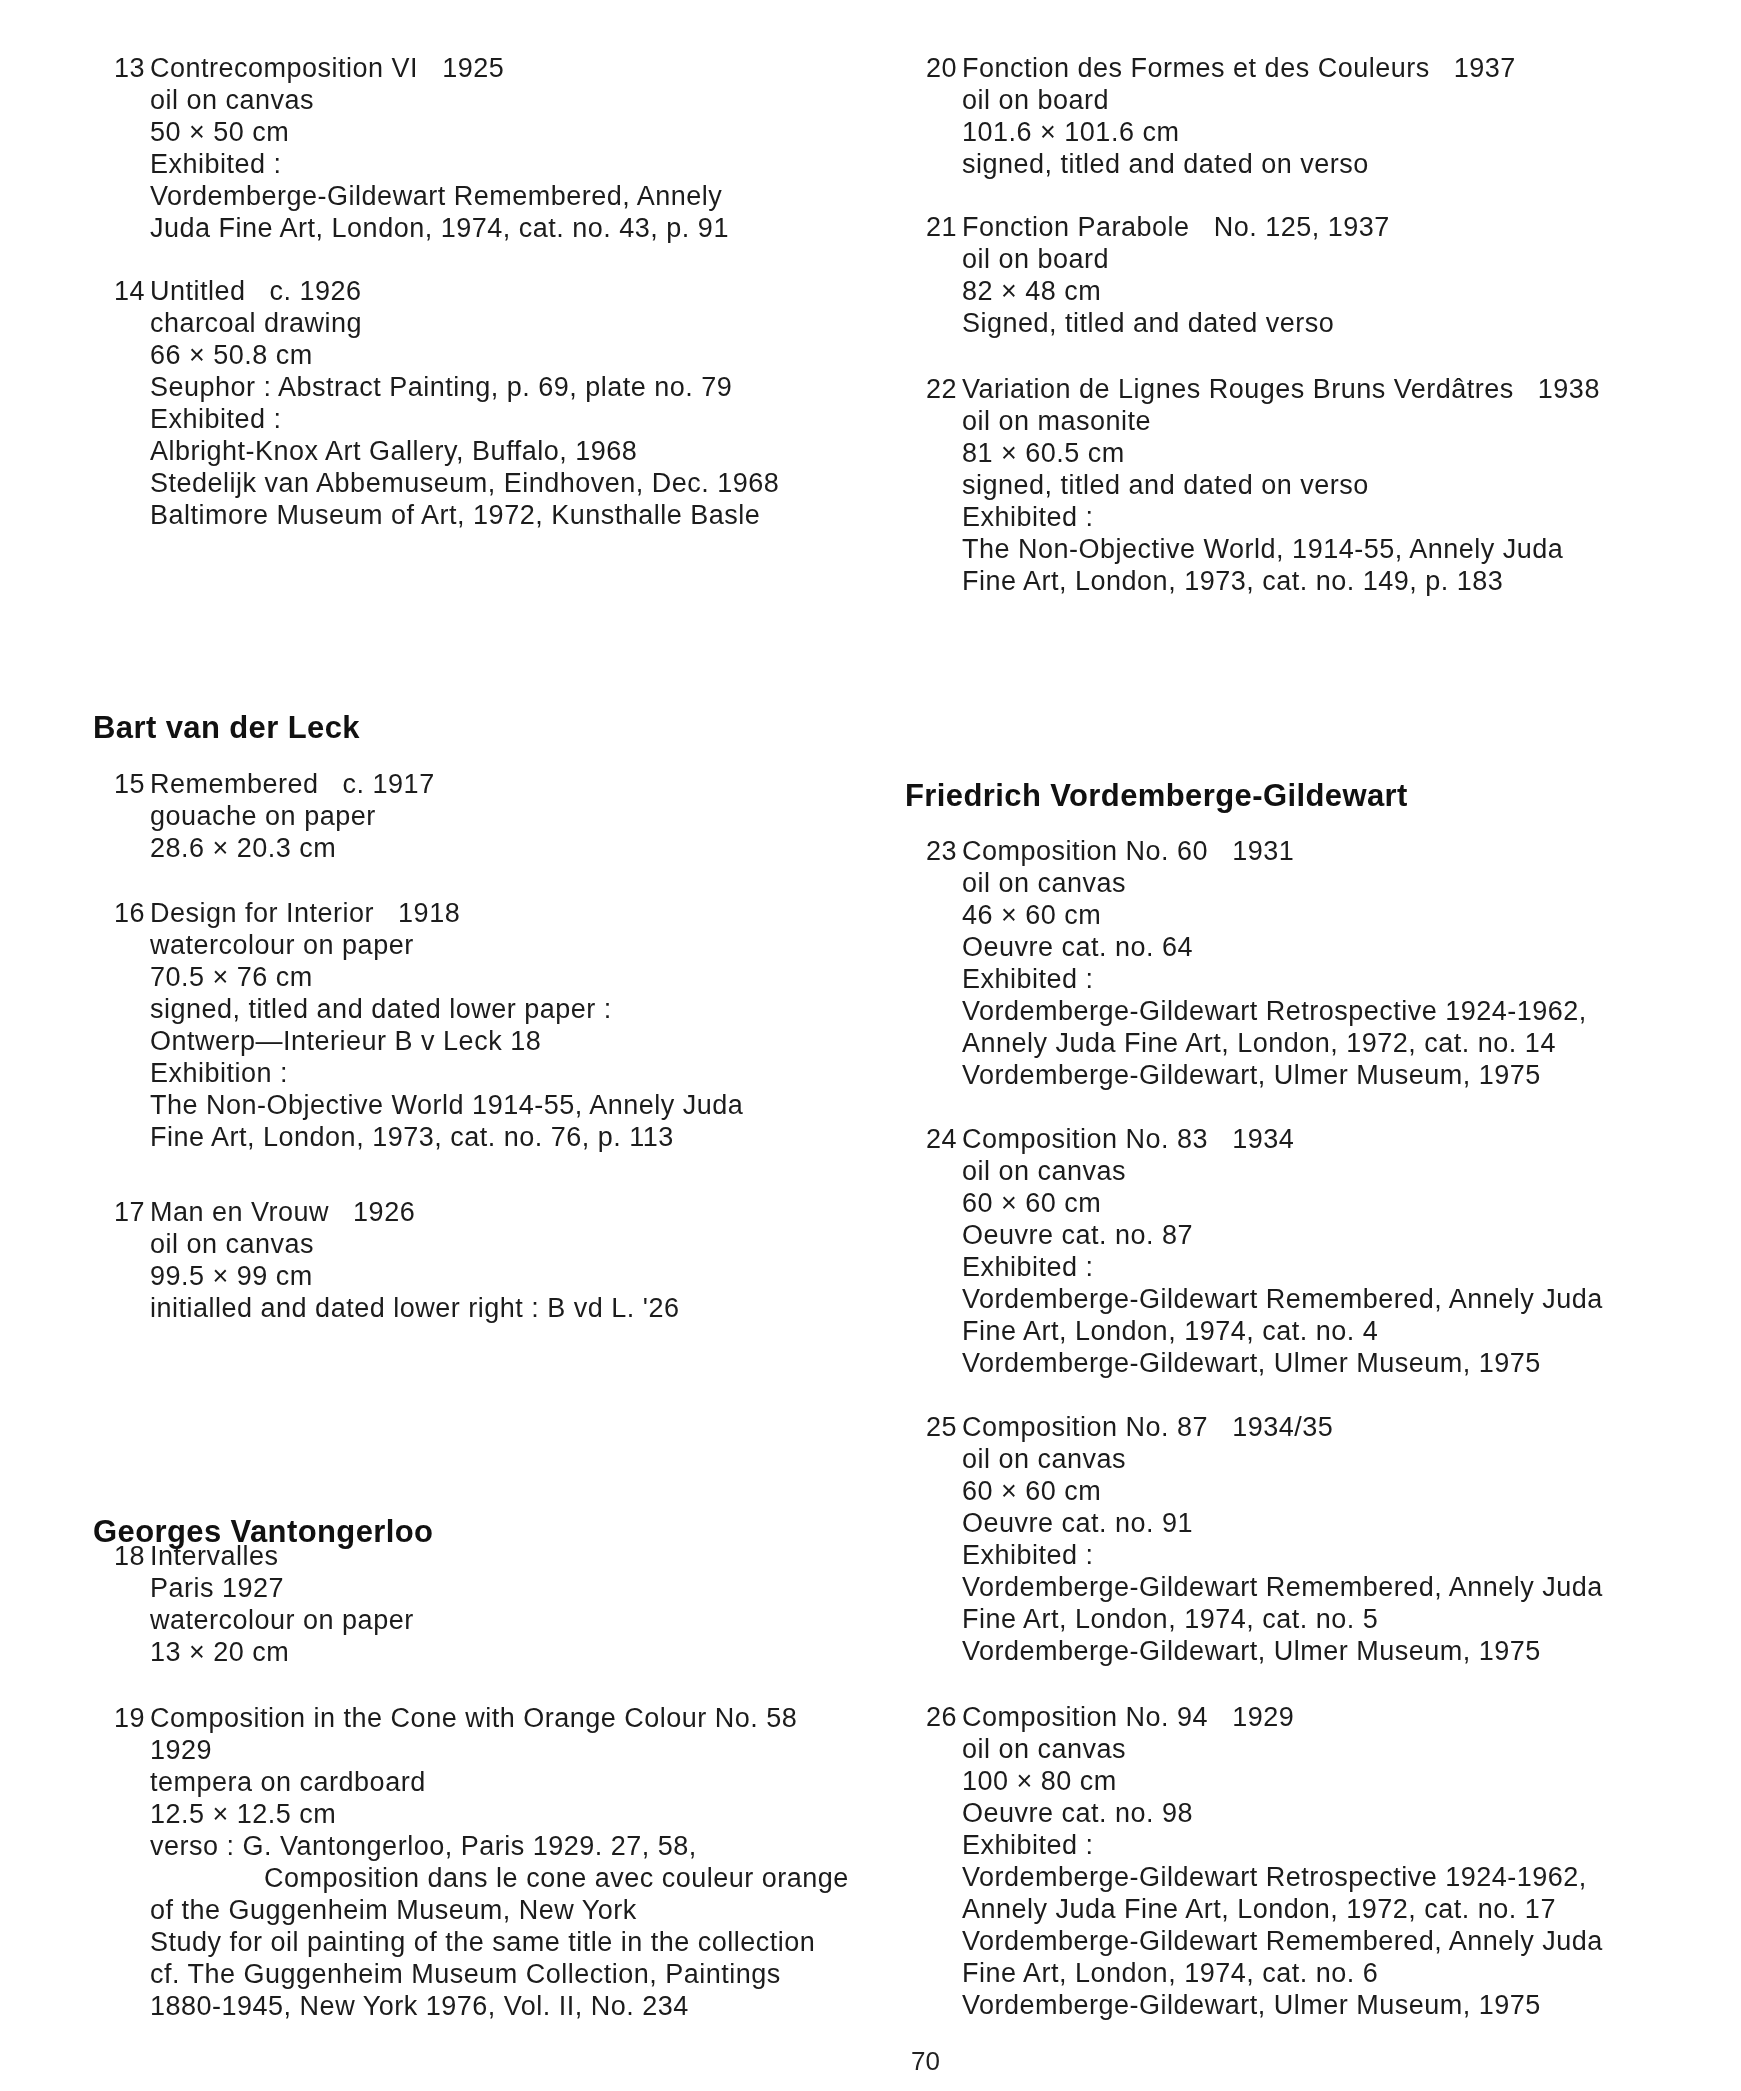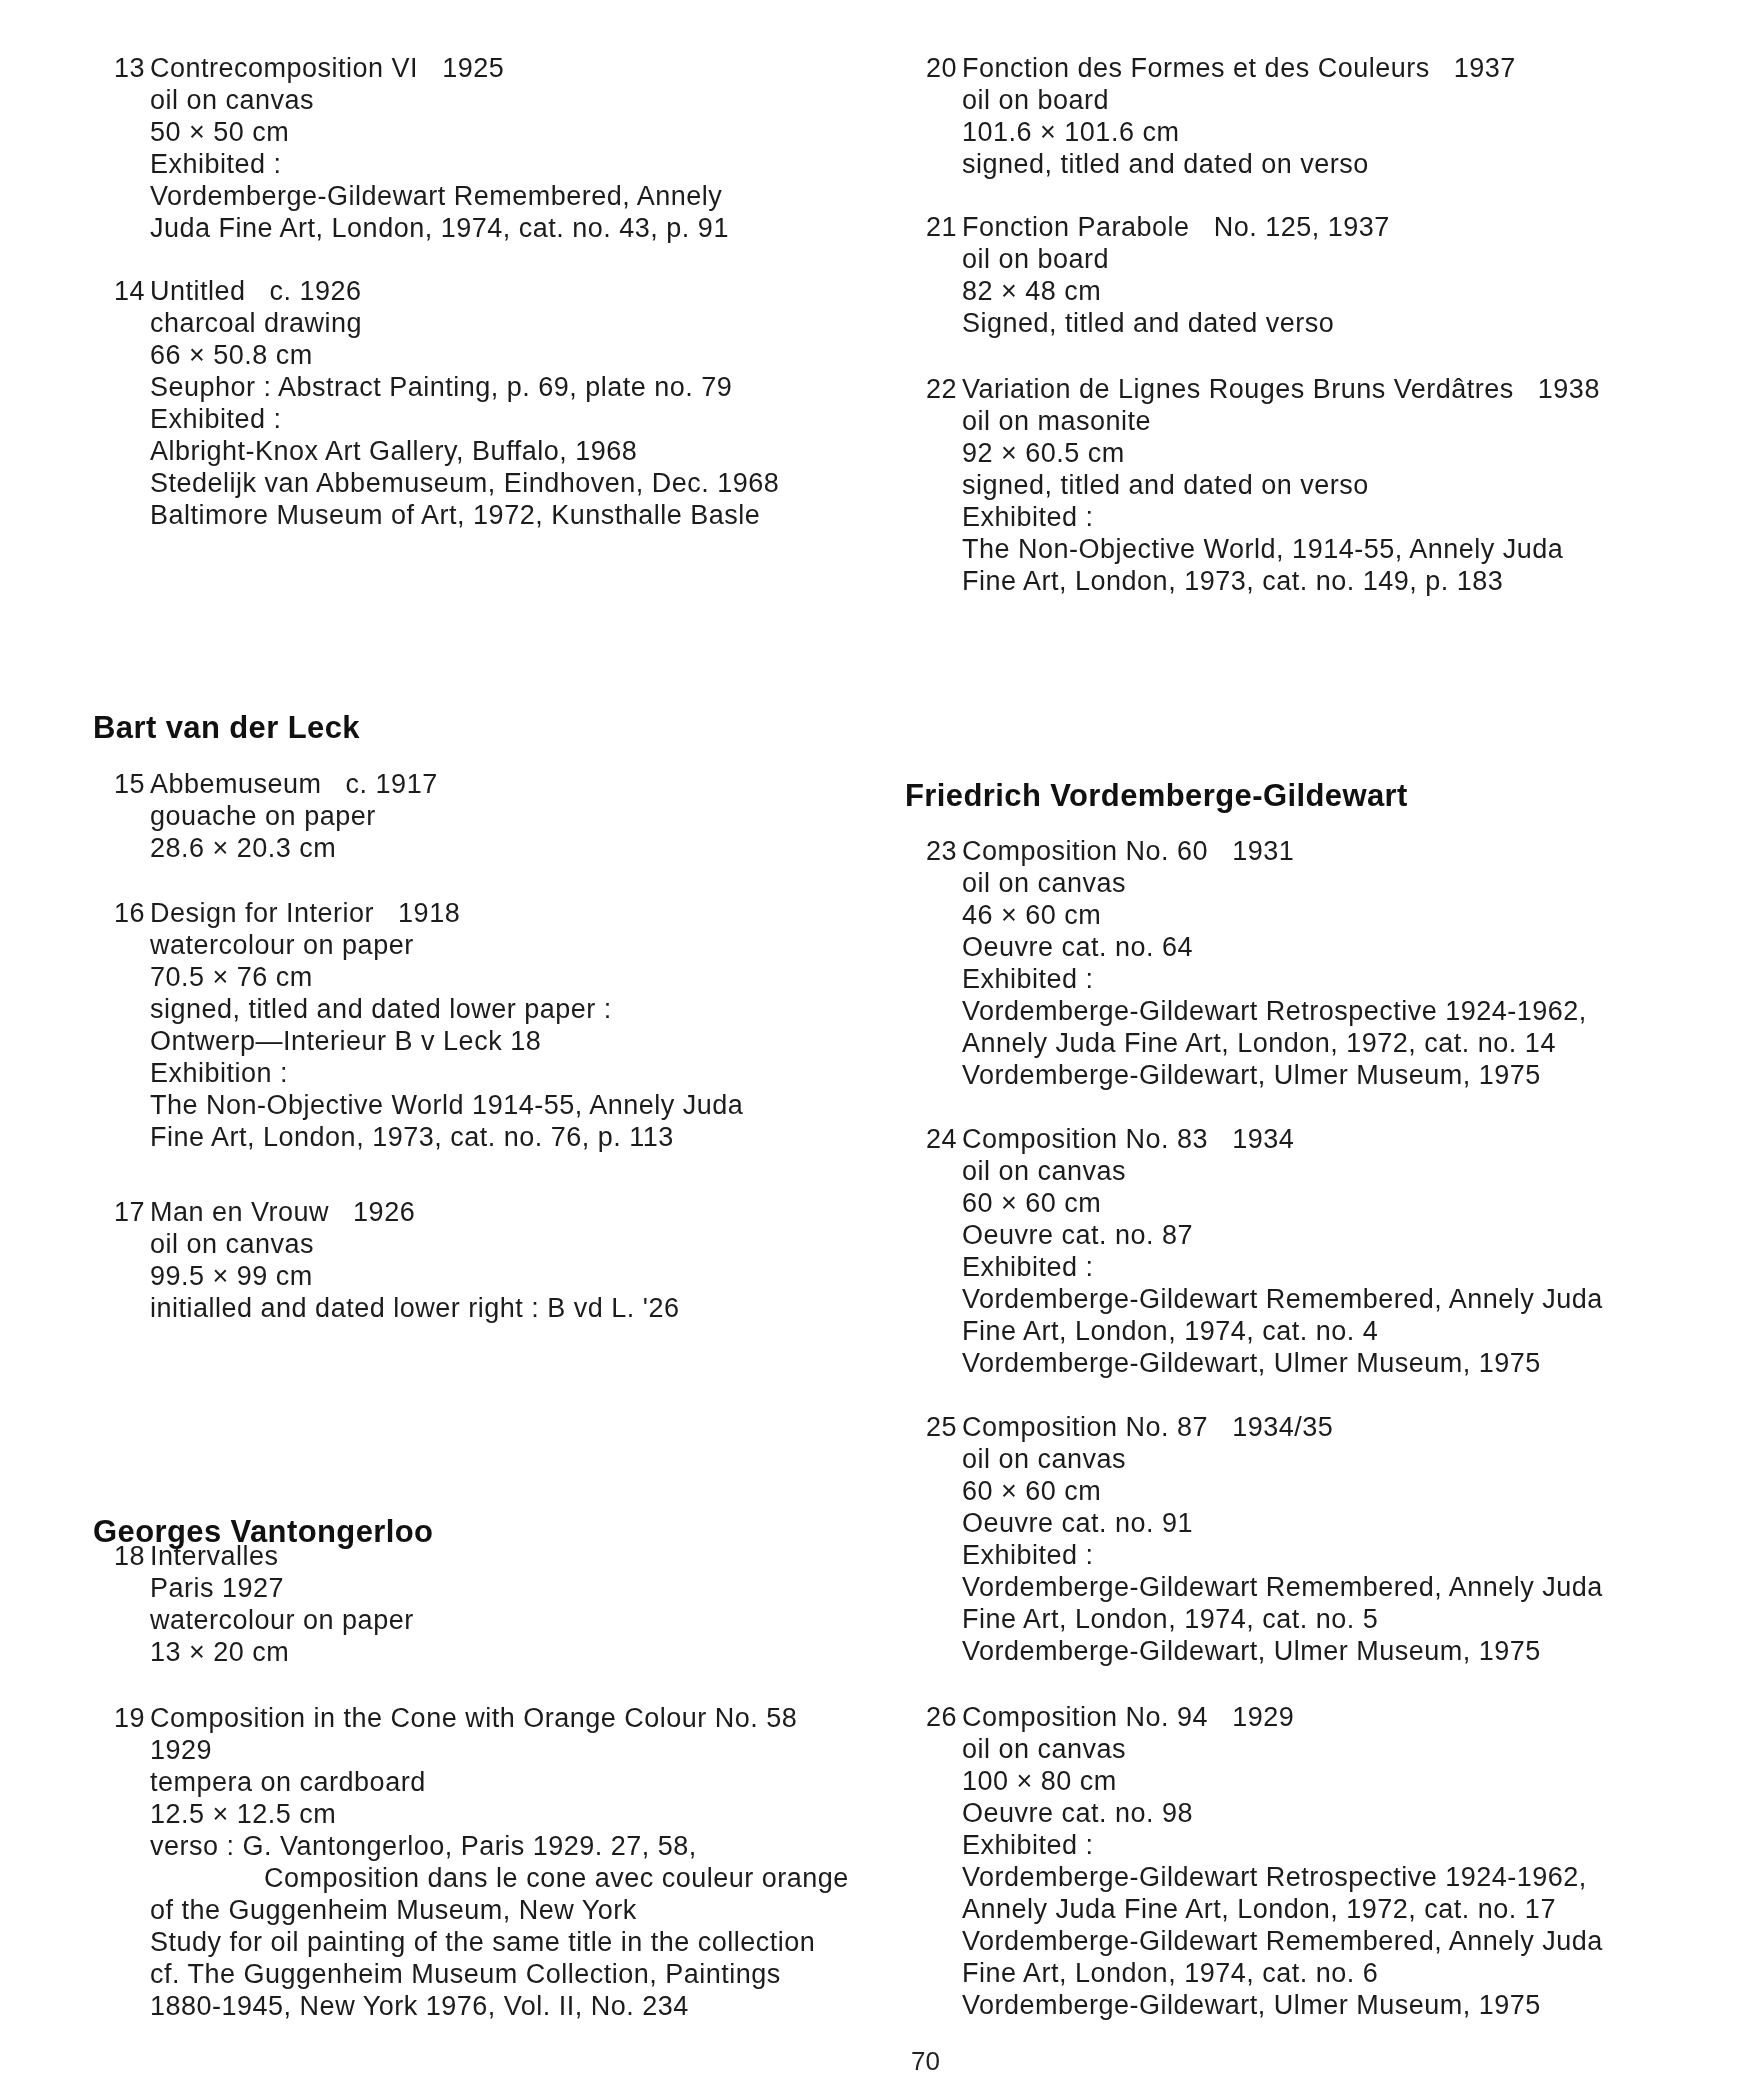--- a/index.html
+++ b/index.html
@@ -48,21 +48,21 @@
         <span class="line"><span>Exhibited :</span></span>
         <span class="line"><span>Albright-Knox Art Gallery, Buffalo, 1968</span></span>
         <span class="line"><span>Stedelijk van Abbemuseum, Eindhoven, Dec. 1968</span></span>
         <span class="line"><span>Baltimore Museum of Art, 1972, Kunsthalle Basle</span></span>
       </div>
     </div>
     <h2 class="artist" style="top: 712px;">Bart van der Leck</h2>
     <div class="entry" style="top: 768px;">
       <span class="num">15</span>
       <div class="body">
-        <span class="line"><span>Abbemuseum</span><span class="title-gap"></span><span>c. 1917</span></span>
+        <span class="line"><span>Remembered</span><span class="title-gap"></span><span>c. 1917</span></span>
         <span class="line"><span>gouache on paper</span></span>
         <span class="line"><span>28.6 × 20.3 cm</span></span>
       </div>
     </div>
     <div class="entry" style="top: 897px;">
       <span class="num">16</span>
       <div class="body">
         <span class="line"><span>Design for Interior</span><span class="title-gap"></span><span>1918</span></span>
         <span class="line"><span>watercolour on paper</span></span>
         <span class="line"><span>70.5 × 76 cm</span></span>
@@ -125,21 +125,21 @@
         <span class="line"><span>oil on board</span></span>
         <span class="line"><span>82 × 48 cm</span></span>
         <span class="line"><span>Signed, titled and dated verso</span></span>
       </div>
     </div>
     <div class="entry" style="top: 373px;">
       <span class="num">22</span>
       <div class="body">
         <span class="line"><span>Variation de Lignes Rouges Bruns Verdâtres</span><span class="title-gap"></span><span>1938</span></span>
         <span class="line"><span>oil on masonite</span></span>
-        <span class="line"><span>92 × 60.5 cm</span></span>
+        <span class="line"><span>81 × 60.5 cm</span></span>
         <span class="line"><span>signed, titled and dated on verso</span></span>
         <span class="line"><span>Exhibited :</span></span>
         <span class="line"><span>The Non-Objective World, 1914-55, Annely Juda</span></span>
         <span class="line"><span>Fine Art, London, 1973, cat. no. 149, p. 183</span></span>
       </div>
     </div>
     <h2 class="artist" style="top: 780px;">Friedrich Vordemberge-Gildewart</h2>
     <div class="entry" style="top: 835px;">
       <span class="num">23</span>
       <div class="body">

